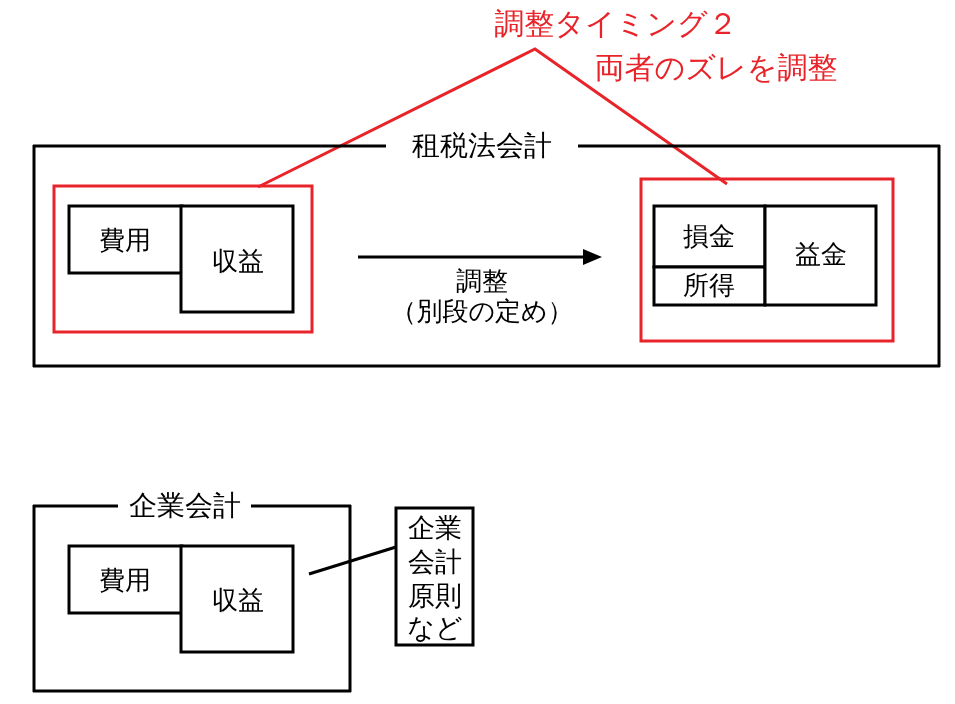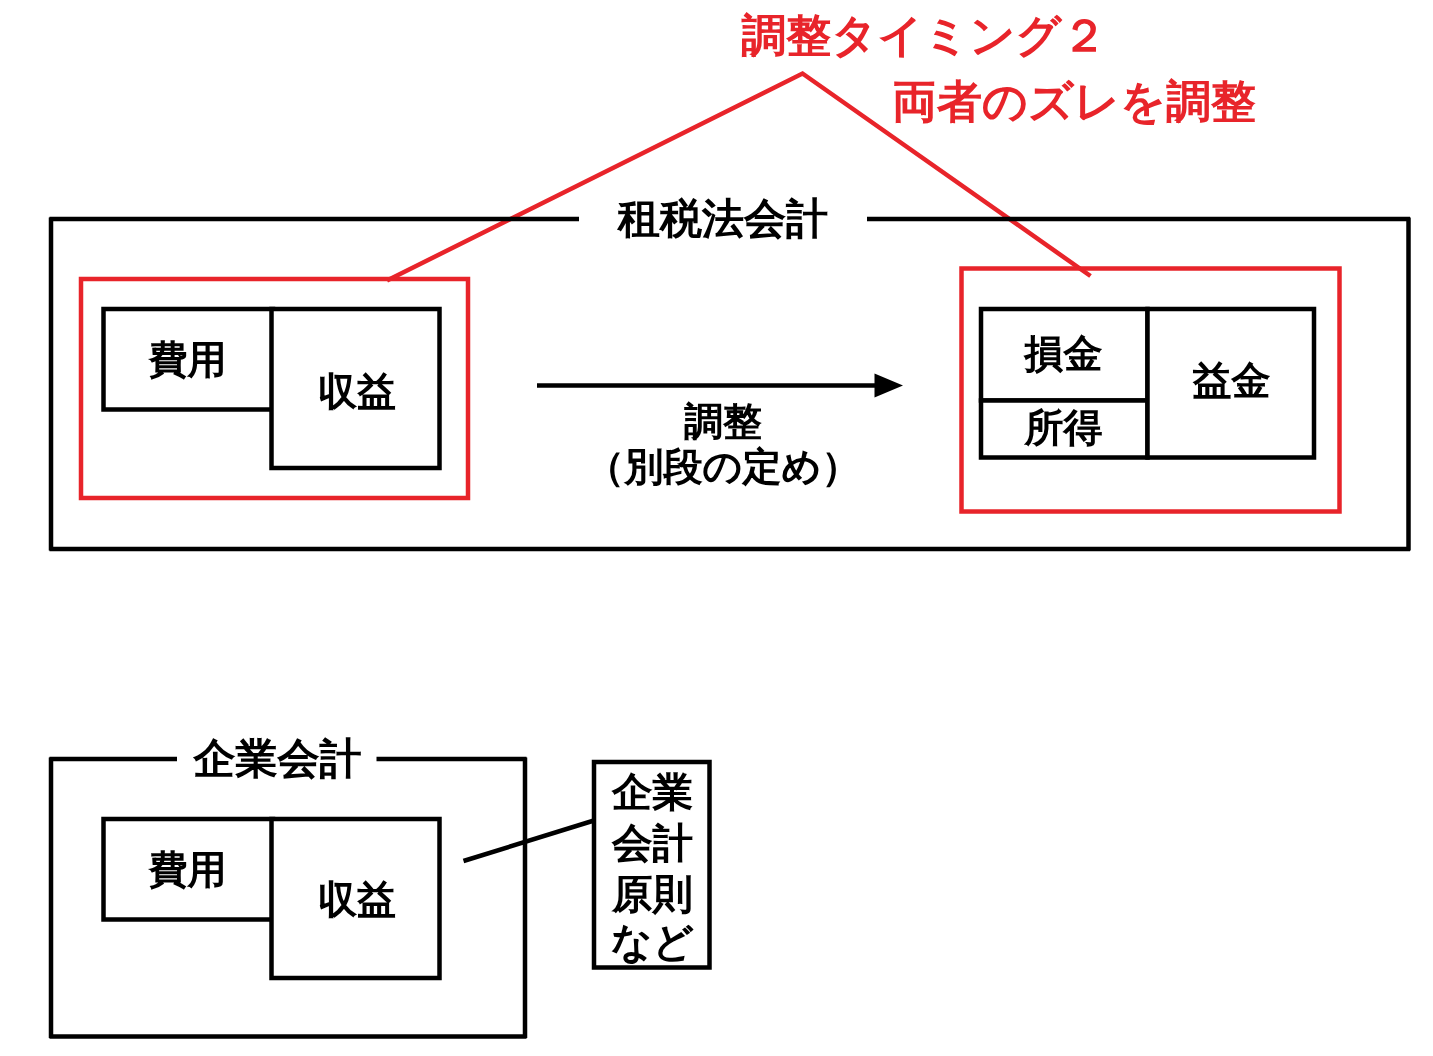--- a/index.html
+++ b/index.html
@@ -11,21 +11,20 @@
     width: 955px;
     height: 704px;
     font-family: "Liberation Sans", "DejaVu Sans", sans-serif;
     overflow: hidden;
   }
   #diagram-root {
     position: relative;
     width: 955px;
     height: 704px;
     background: #ffffff;
-    font-weight: bold;
   }
   svg#diagram-svg {
     position: absolute;
     left: 0;
     top: 0;
     width: 955px;
     height: 704px;
     display: block;
   }
   .lbl {

